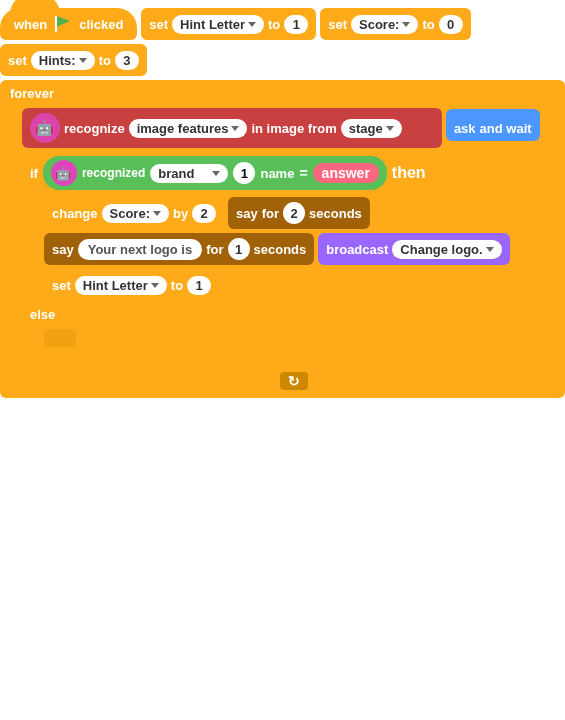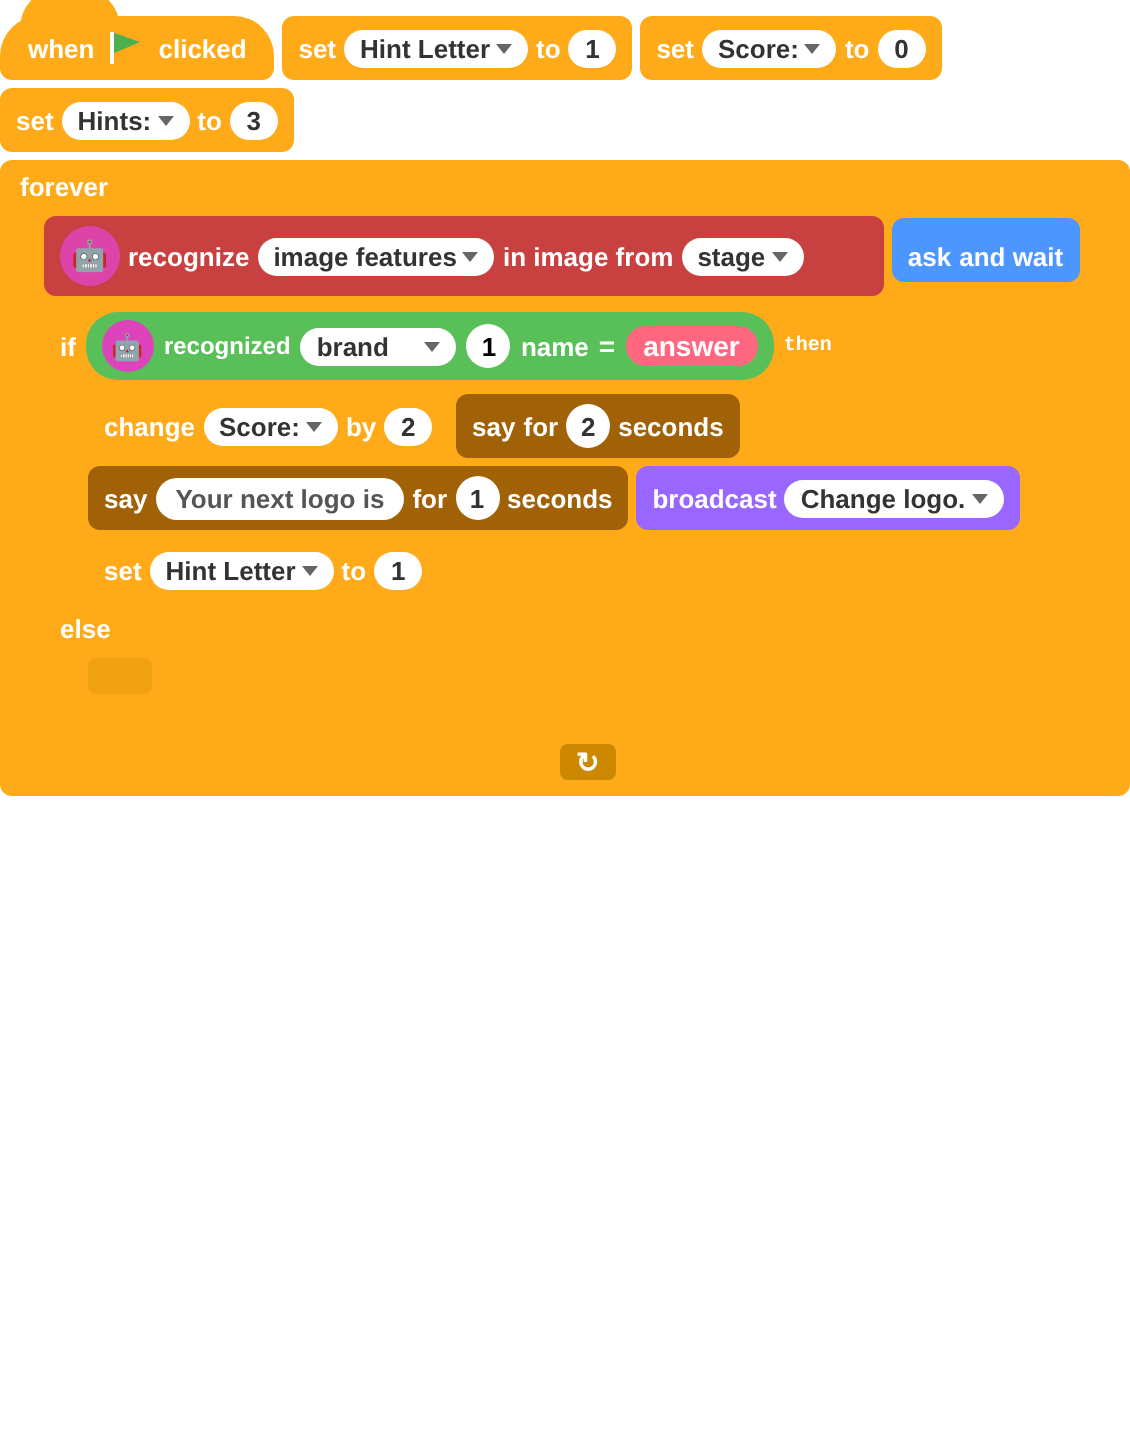--- a/index.html
+++ b/index.html
@@ -96,23 +96,22 @@
 
     
     .block-orange { background: #ffab19; }
     
     .block-purple { background: #a16207; }
     
     .block-blue { background: #4c97ff; }
 
     .then-text {
       color: #fff;
-      font-size: 10px;
-      font-weight: bold;
-      font-family: Liberation Mono, monospace;
+      font-size: 16px;
+      font-weight: bold;
     }
 
     .main-wrapper {
       padding: 6px 0;
     }
   </style>
 </head>
 <body>
 
 <div class="main-wrapper">

